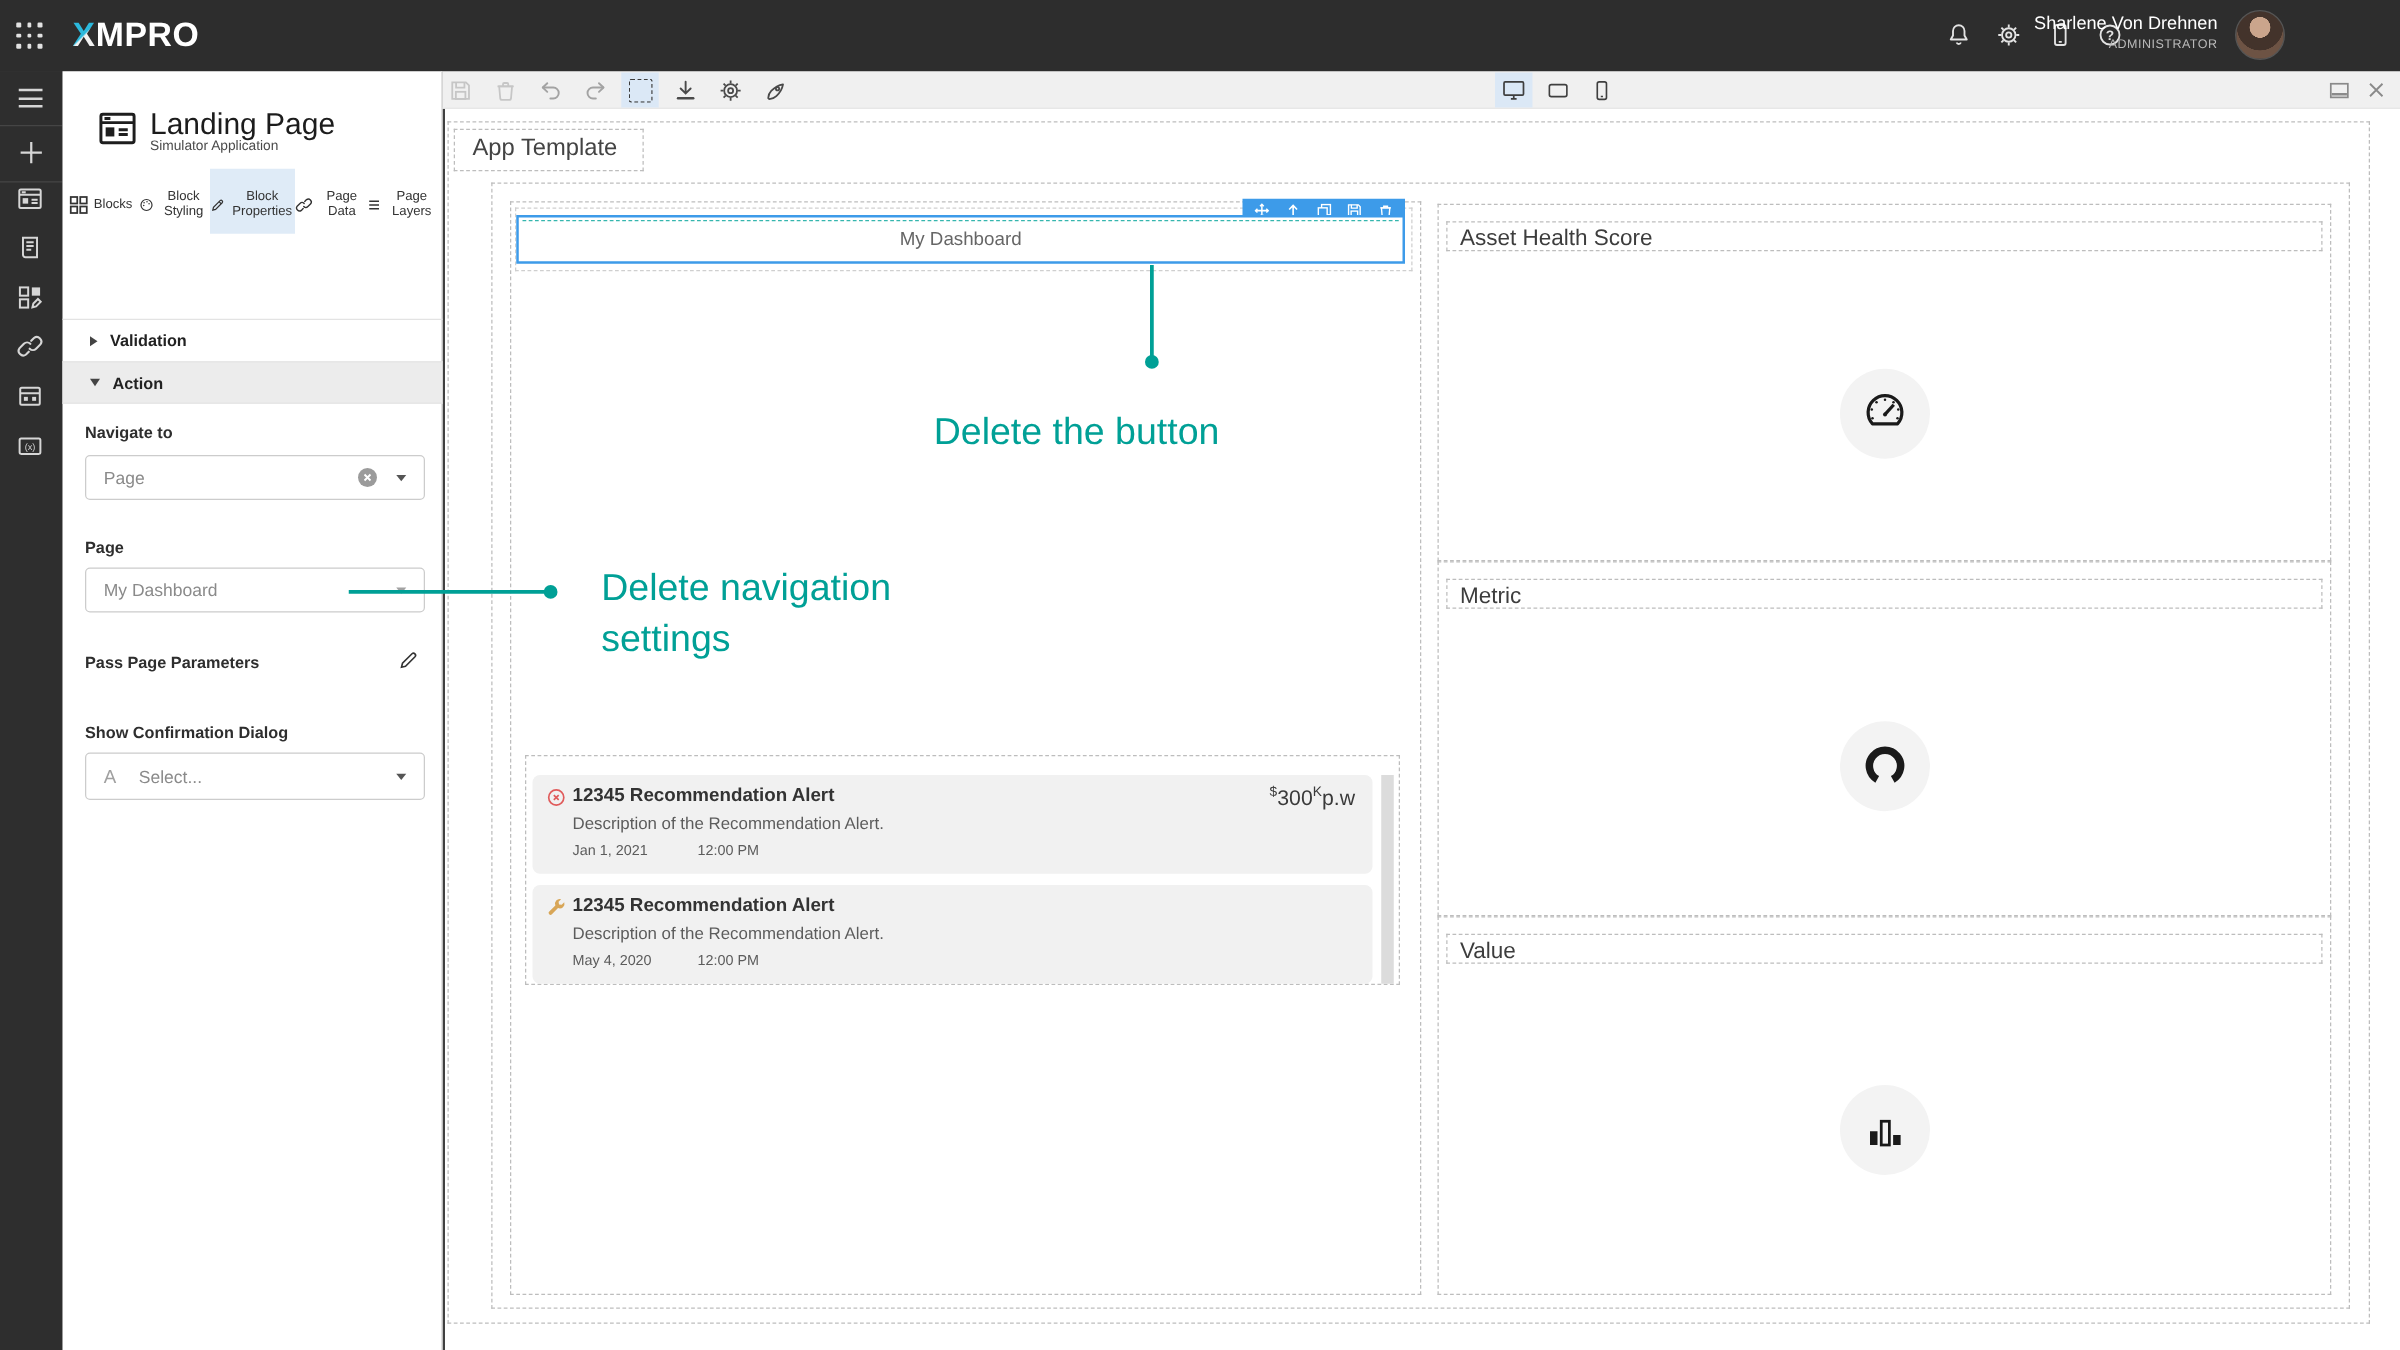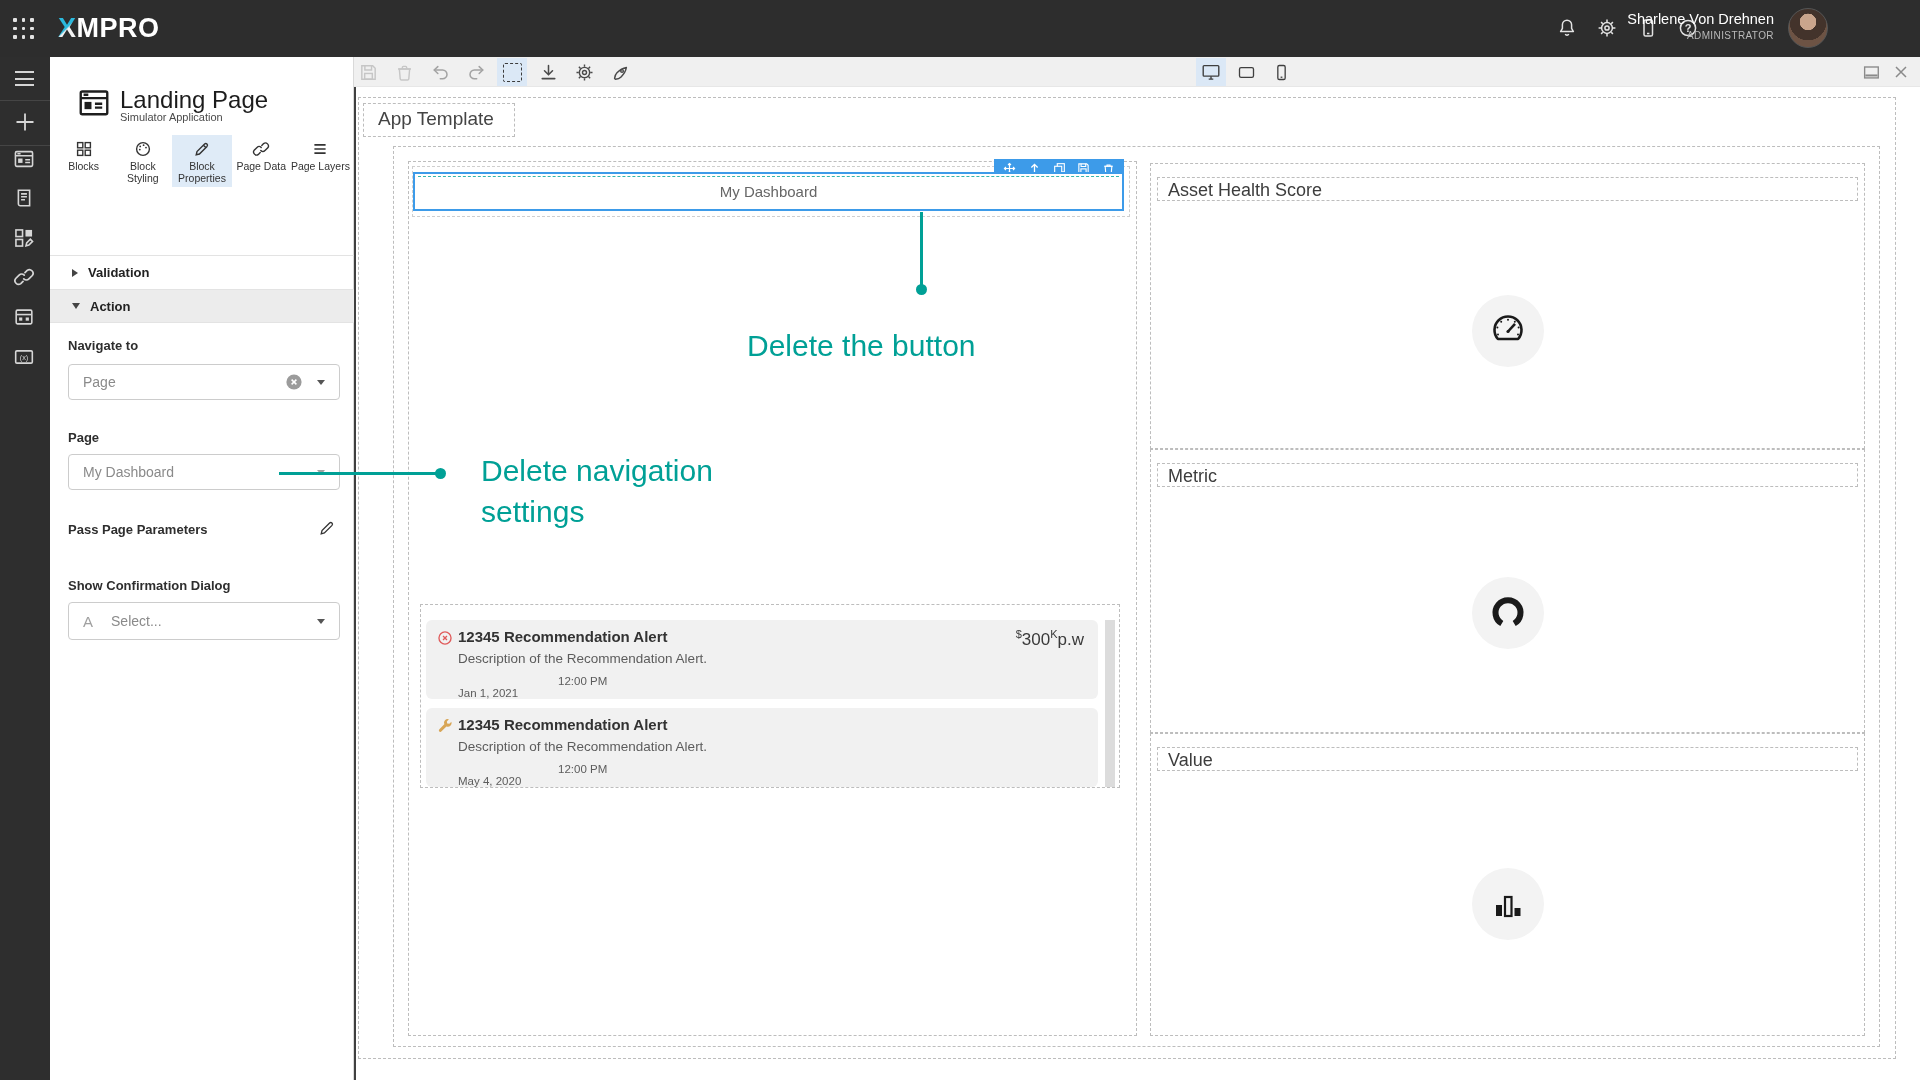--- a/index.html
+++ b/index.html
@@ -23,21 +23,21 @@
   
   .rail{position:absolute;left:0;top:57px;width:50px;height:1023px;background:#2e2e2e;}
   .rail .ric{position:absolute;left:13px;width:24px;height:24px;color:#d6d6d6;cursor:pointer;}
   .rail .div{position:absolute;left:0;width:50px;height:1px;background:#454545;}
   .burger span{display:block;width:19px;height:2px;background:#d6d6d6;margin:0 0 4.5px 2px;}
   
   .panel{position:absolute;left:50px;top:57px;width:304px;height:1023px;background:#fff;border-right:1px solid #d9d9d9;}
   .p-title{position:absolute;left:70px;top:29px;font-size:24px;color:#1c1c1c;}
   .p-sub{position:absolute;left:70px;top:54px;font-size:11px;color:#4a4a4a;}
   .tabs{position:absolute;left:4px;top:78px;width:296px;height:52px;display:flex;}
-  .tab{flex:1;display:flex;flex-direction:column;align-items:center;padding-top:5px;gap:3px;cursor:pointer;}
+  .tab{flex:1;display:flex;flex-direction:row;align-items:center;padding-top:5px;gap:3px;cursor:pointer;}
   .tab .tl{font-size:10.5px;color:#333;text-align:center;line-height:11.5px;}
   .tab.sel{background:#dfebf7;}
   .acc{position:absolute;left:0;width:304px;height:34px;border-top:1px solid #e3e3e3;display:flex;align-items:center;padding-left:22px;gap:10px;cursor:pointer;}
   .acc .at{font-size:13px;font-weight:700;color:#222;}
   .tri-r{width:0;height:0;border-left:6px solid #444;border-top:4.5px solid transparent;border-bottom:4.5px solid transparent;}
   .tri-d{width:0;height:0;border-top:6px solid #444;border-left:4.5px solid transparent;border-right:4.5px solid transparent;}
   .lbl{position:absolute;left:18px;font-size:13px;font-weight:700;color:#2e2e2e;}
   .fld{position:absolute;left:18px;width:272px;height:36px;border:1px solid #ccc;border-radius:4px;background:#fff;display:flex;align-items:center;padding:0 14px;cursor:pointer;}
   .fld .fv{font-size:14px;color:#8a8a8a;flex:1;}
   .caret{width:0;height:0;border-top:5px solid #555;border-left:4.5px solid transparent;border-right:4.5px solid transparent;}
@@ -51,21 +51,21 @@
   .dash{position:absolute;border:1px dashed #bdbdbd;}
   .sect-title{font-size:18px;color:#3d3d3d;padding:2px 0 0 10px;}
   .apptpl{font-size:19px;color:#444;padding:4px 0 0 14px;}
   .widget-btn{position:absolute;background:#fff;border:2px solid #3d9be9;display:flex;align-items:center;justify-content:center;cursor:pointer;}
   .widget-btn .bt{font-size:15px;color:#666;}
   .blk-toolbar{position:absolute;background:#3d9be9;display:flex;align-items:center;justify-content:space-between;padding:0 9px;}
   .blk-toolbar .bic{width:13px;height:13px;color:#fff;cursor:pointer;}
   .card{position:absolute;left:70px;width:672px;height:79px;background:#f1f1f1;border-radius:6px;cursor:pointer;}
   .card .ttl{position:absolute;left:32px;top:8px;font-size:15px;font-weight:700;color:#333;}
   .card .dsc{position:absolute;left:32px;top:31px;font-size:13.5px;color:#5c5c5c;}
-  .card .dt{position:absolute;left:32px;top:55px;font-size:11.5px;color:#5c5c5c;margin-top:12px;}
+  .card .dt{position:absolute;left:32px;top:55px;font-size:11.5px;color:#5c5c5c;}
   .card .tm{position:absolute;left:132px;top:55px;font-size:11.5px;color:#5c5c5c;}
   .card .cic{position:absolute;left:11px;top:10px;width:16px;height:16px;}
   .val{position:absolute;right:14px;top:8px;font-size:17px;color:#3a3a3a;}
   .val sup{font-size:11px;}
   .gcirc{position:absolute;width:72px;height:72px;border-radius:50%;background:#f3f3f3;display:flex;align-items:center;justify-content:center;}
   .scrollbar{position:absolute;background:#dcdcdc;}
   .ann-line{position:absolute;background:#00a096;}
   .ann-dot{position:absolute;width:11px;height:11px;border-radius:50%;background:#00a096;}
   .ann-txt{position:absolute;font-size:30px;color:#00a096;line-height:41px;}
 </style>

